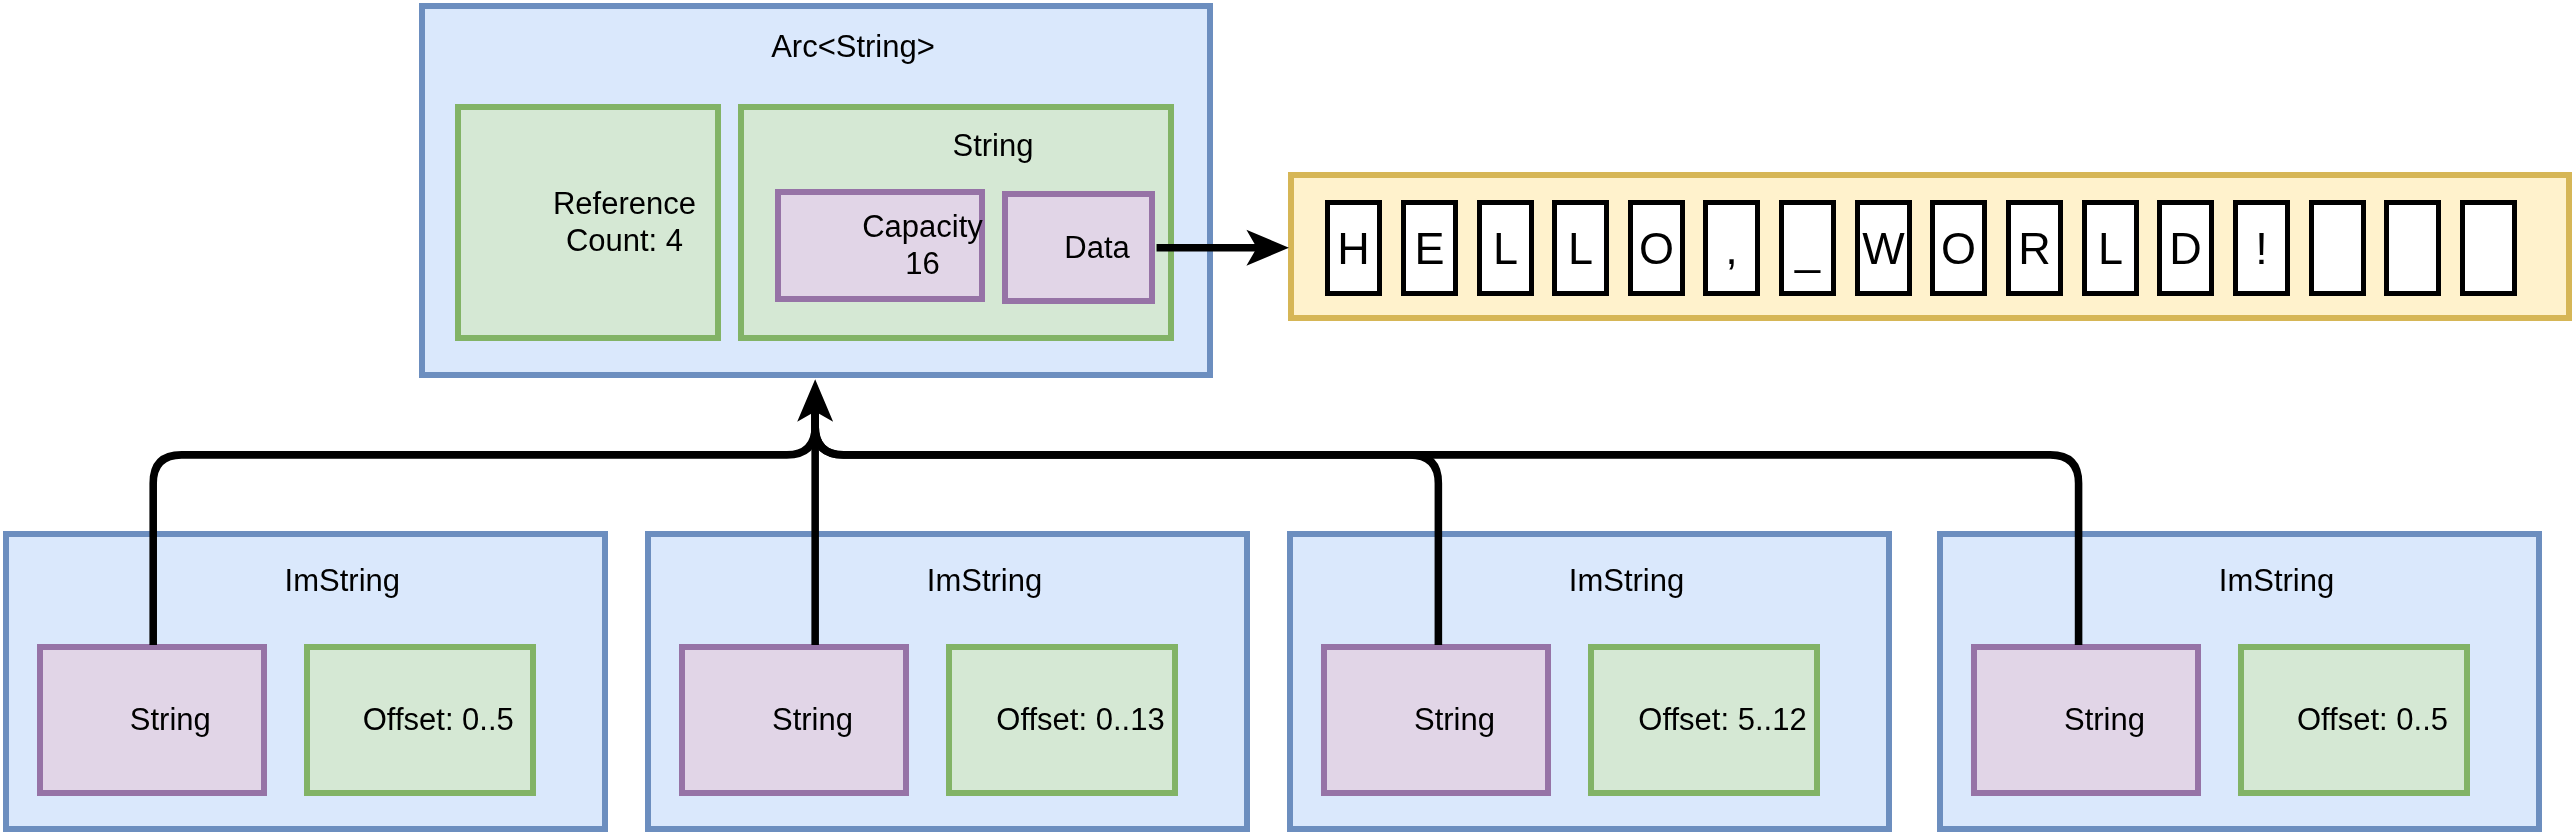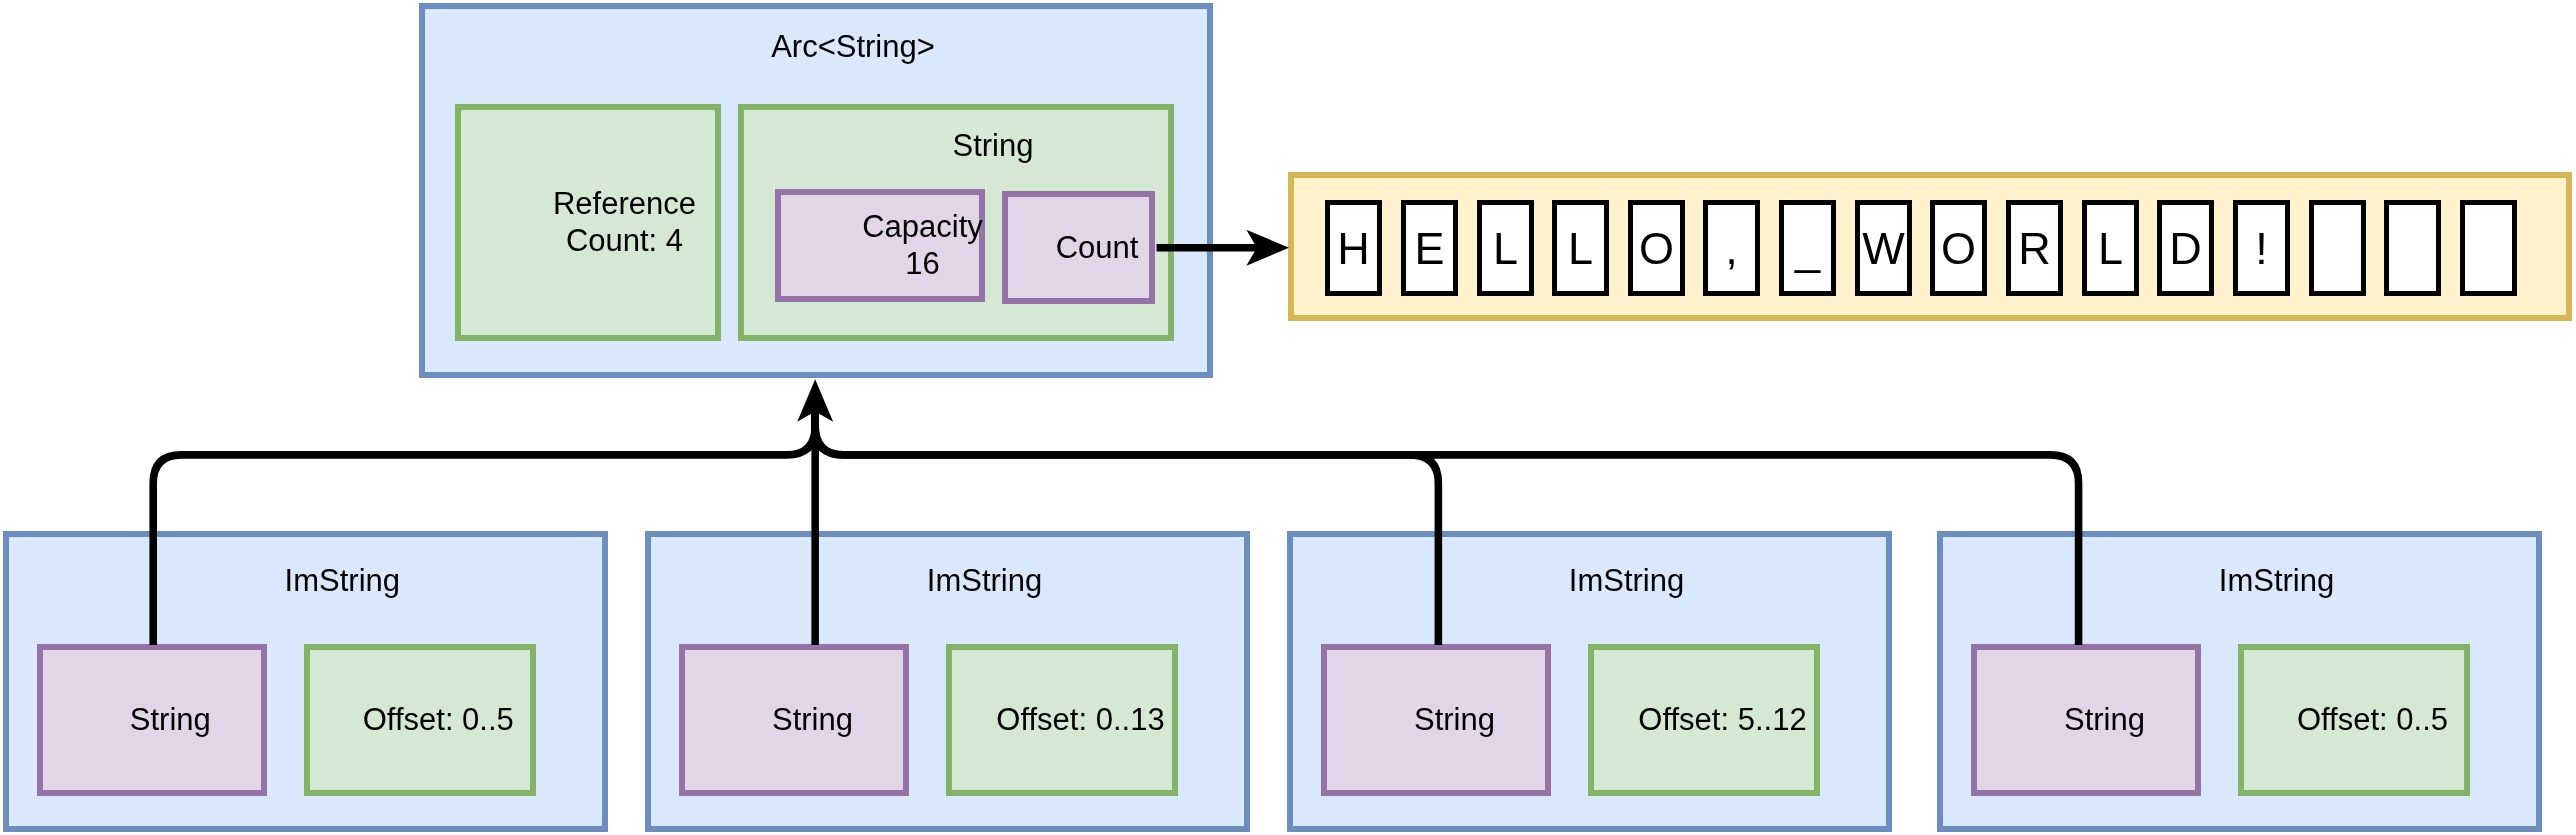--- a/index.html
+++ b/index.html
@@ -65,21 +65,21 @@
 
     <div class="box green" id="string-box">
       <div class="label" id="string-title">String</div>
 
       <div class="box purple" id="capacity-box">
         <span class="label">Capacity</span>
         <span class="label">16</span>
       </div>
 
       <div class="box purple" id="data-box">
-        <span class="label">Count</span>
+        <span class="label">Data</span>
       </div>
     </div>
   </div>
 
   <div class="box yellow" id="buffer-box">
     <div class="cell" style="left:31px">H</div>
     <div class="cell" style="left:107px">E</div>
     <div class="cell" style="left:183px">L</div>
     <div class="cell" style="left:258px">L</div>
     <div class="cell" style="left:334px">O</div>

